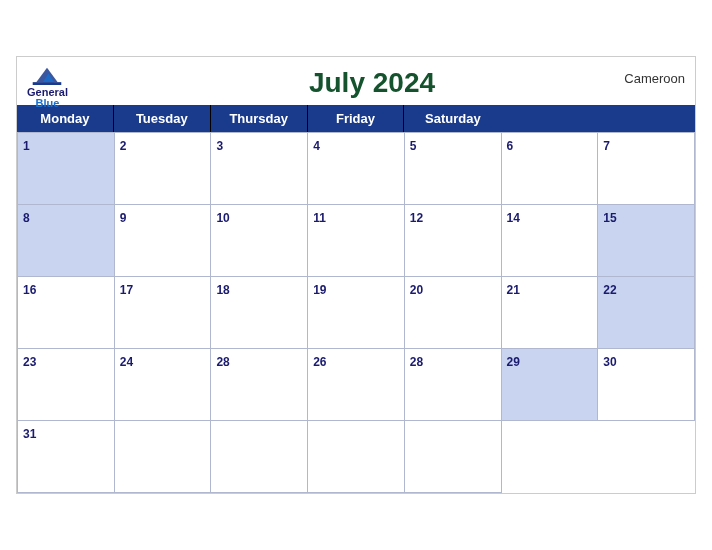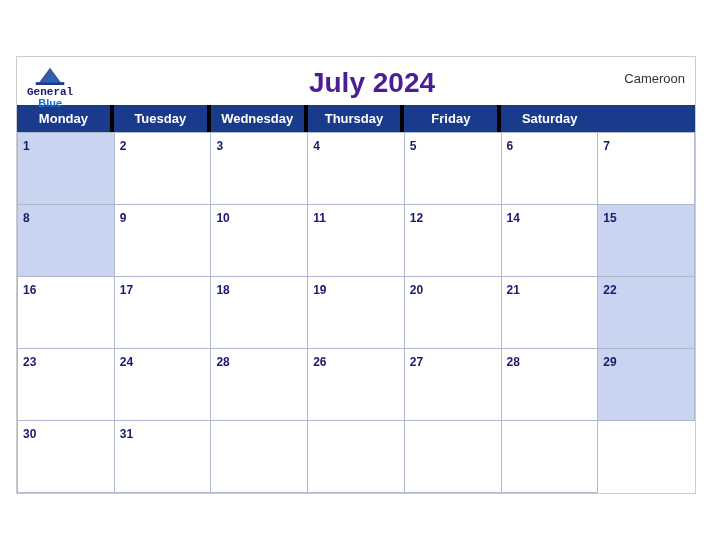--- a/index.html
+++ b/index.html
@@ -19,21 +19,21 @@
     }
     .calendar-header {
       display: flex;
       justify-content: center;
       align-items: center;
       padding: 10px 20px 6px;
       position: relative;
     }
     .calendar-title {
       font-size: 28px;
-      color: #4c1d95;
+      color: #14532d;
       font-weight: bold;
       text-align: center;
       margin-left: 32px;
     }
     .calendar-country {
       position: absolute;
       right: 10px;
       top: 14px;
       font-size: 13px;
       color: #333;
@@ -44,21 +44,20 @@
       top: 8px;
       display: flex;
       flex-direction: column;
       align-items: center;
     }
     .logo-text-general {
       font-size: 11px;
       color: #1a1a6e;
       font-weight: bold;
       line-height: 1;
-      font-family: Liberation Mono, monospace;
     }
     .logo-text-blue {
       font-size: 11px;
       color: #1a6ecc;
       font-weight: bold;
       line-height: 1;
     }
     .logo-icon {
       width: 30px;
       height: 20px;
@@ -68,21 +67,21 @@
       display: grid;
       grid-template-columns: repeat(7, 1fr);
       background: #1a3a8c;
     }
     .day-header {
       color: #fff;
       text-align: center;
       padding: 6px 2px;
       font-size: 13px;
       font-weight: bold;
-      border-right: 4px solid #000000;
+      border-right: 1px solid #000000;
     }
     .day-header:last-child {
       border-right: none;
     }
     .calendar-grid {
       display: grid;
       grid-template-columns: repeat(7, 1fr);
       grid-template-rows: repeat(5, 72px);
       border-left: 1px solid #b0b8d0;
       border-top: 1px solid #b0b8d0;
@@ -118,21 +117,20 @@
       <span class="logo-text-blue">Blue</span>
     </div>
     <h1 class="calendar-title">July 2024</h1>
     <span class="calendar-country">Cameroon</span>
   </div>
 
   <div class="day-headers">
 
   <div class="day-header">Monday</div>
       <div class="day-header">Tuesday</div>
-      <div class="day-header">Wednesday</div>
       <div class="day-header">Thursday</div>
       <div class="day-header">Friday</div>
       <div class="day-header">Saturday</div>
     </div>
 
   <div class="calendar-grid">
 
   <div class="cal-cell row-header"><span class="date-num">1</span></div>
       <div class="cal-cell"><span class="date-num">2</span></div>
       <div class="cal-cell"><span class="date-num">3</span></div>
@@ -151,21 +149,20 @@
       <div class="cal-cell"><span class="date-num">17</span></div>
       <div class="cal-cell"><span class="date-num">18</span></div>
       <div class="cal-cell"><span class="date-num">19</span></div>
       <div class="cal-cell"><span class="date-num">20</span></div>
       <div class="cal-cell"><span class="date-num">21</span></div>
       <div class="cal-cell row-header"><span class="date-num">22</span></div>
       <div class="cal-cell"><span class="date-num">23</span></div>
       <div class="cal-cell"><span class="date-num">24</span></div>
       <div class="cal-cell"><span class="date-num">28</span></div>
       <div class="cal-cell"><span class="date-num">26</span></div>
-      <div class="cal-cell"><span class="date-num">27</span></div>
       <div class="cal-cell"><span class="date-num">28</span></div>
       <div class="cal-cell row-header"><span class="date-num">29</span></div>
       <div class="cal-cell"><span class="date-num">30</span></div>
       <div class="cal-cell"><span class="date-num">31</span></div>
       <div class="cal-cell"></div>
       <div class="cal-cell"></div>
       <div class="cal-cell"></div>
       <div class="cal-cell"></div>
     </div>
 </div>

